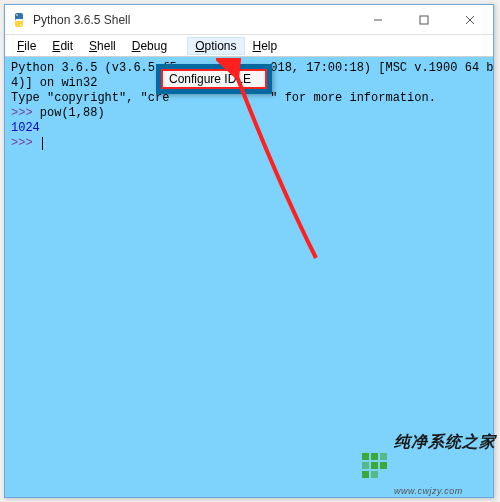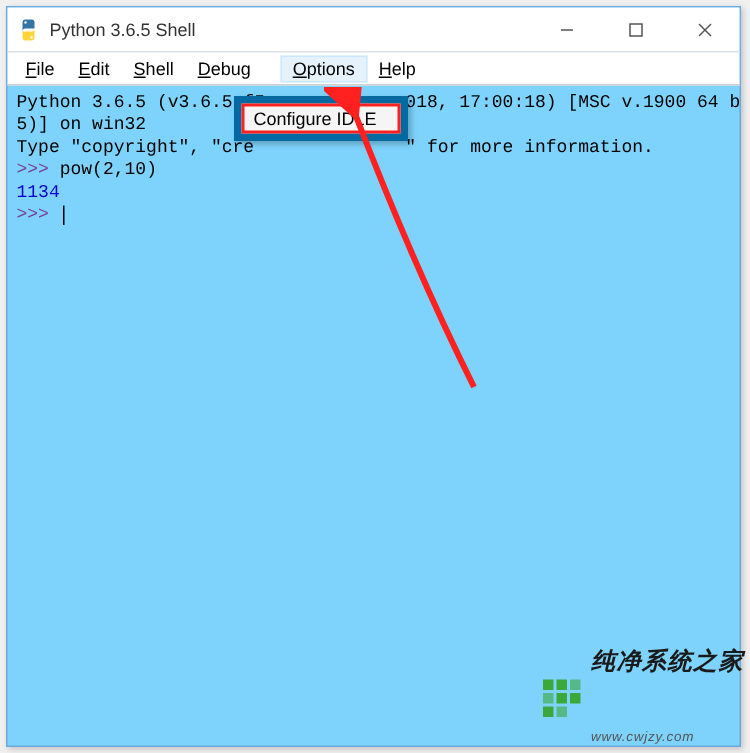--- a/index.html
+++ b/index.html
@@ -169,24 +169,24 @@
   <div class="menubar">
     <div class="menuitem"><span class="ul">F</span>ile</div>
     <div class="menuitem"><span class="ul">E</span>dit</div>
     <div class="menuitem"><span class="ul">S</span>hell</div>
     <div class="menuitem"><span class="ul">D</span>ebug</div>
     <div class="menuitem open"><span class="ul">O</span>ptions</div>
     <div class="menuitem"><span class="ul">H</span>elp</div>
   </div>
 
   <div class="content"><span>Python 3.6.5 (v3.6.5:f5             018, 17:00:18) [MSC v.1900 64 bit (AMD6</span>
-<span>5)] on win32</span>
+<span>4)] on win32</span>
 <span>Type "copyright", "cre              " for more information.</span>
-<span class="prompt">&gt;&gt;&gt;</span><span> pow(2,10)</span>
-<span class="number">1134</span>
+<span class="prompt">&gt;&gt;&gt;</span><span> pow(1,88)</span>
+<span class="number">1024</span>
 <span class="prompt">&gt;&gt;&gt;</span> <span class="caret"></span></div>
 
 </div>
 
 <div class="dropdown">
   <div class="dditem highlight-red">Configure IDLE</div>
 </div>
 
 <svg class="annot-arrow" viewBox="0 0 120 220">
   <defs>

